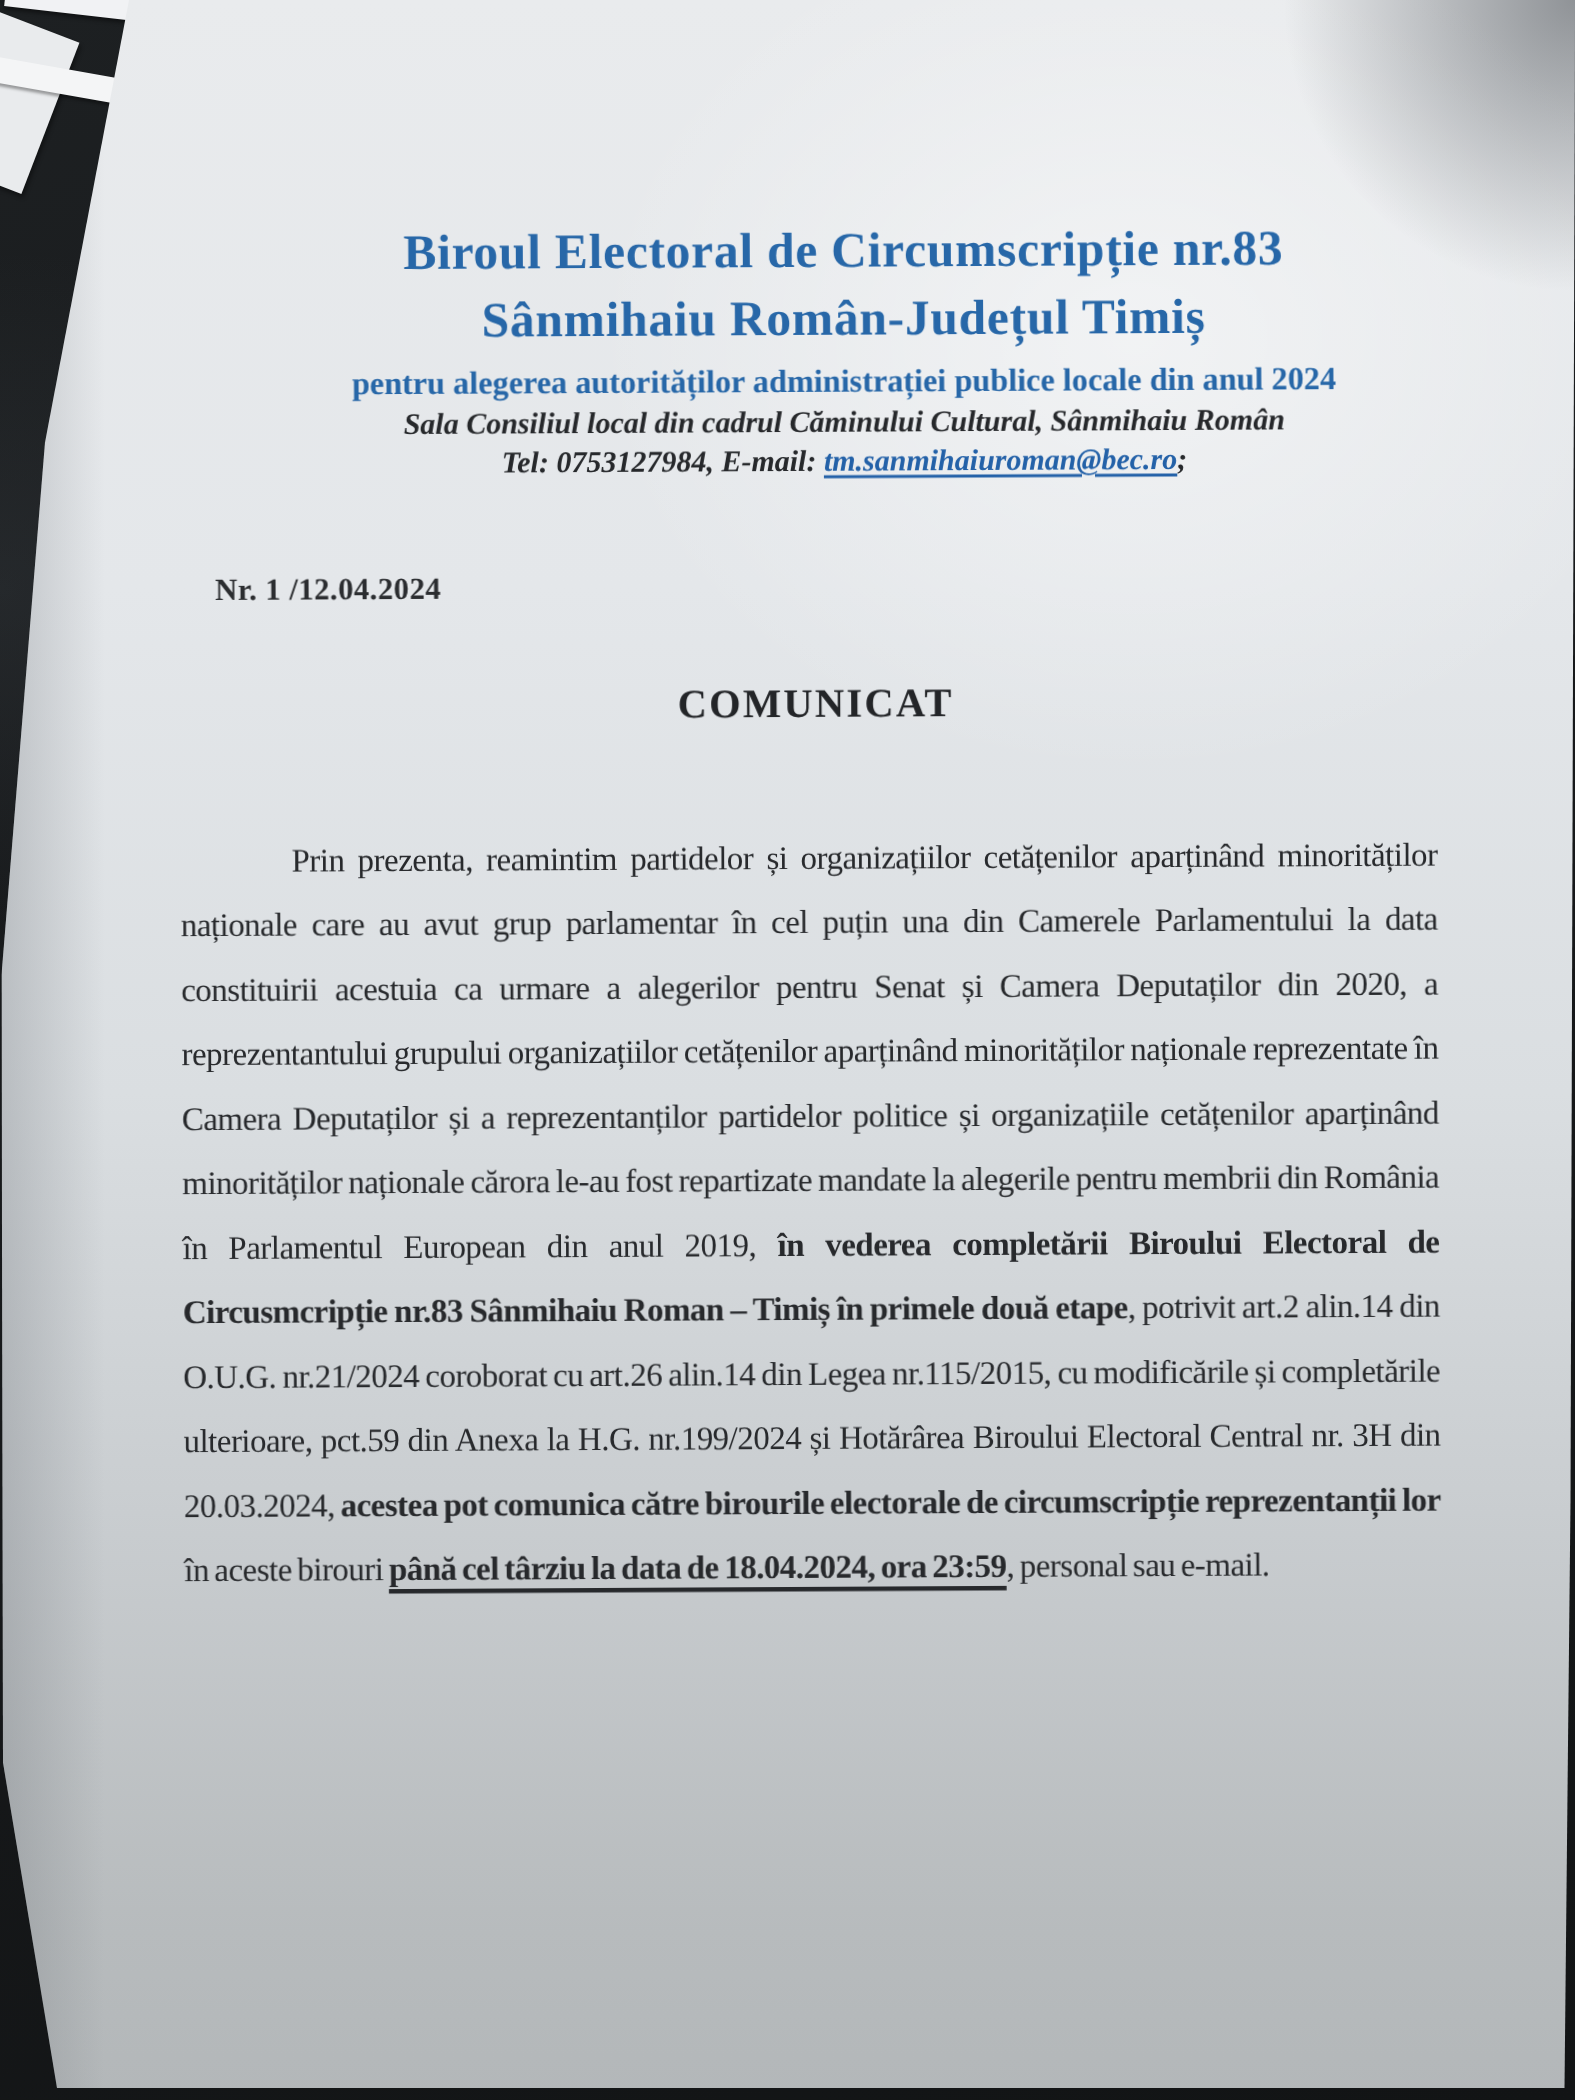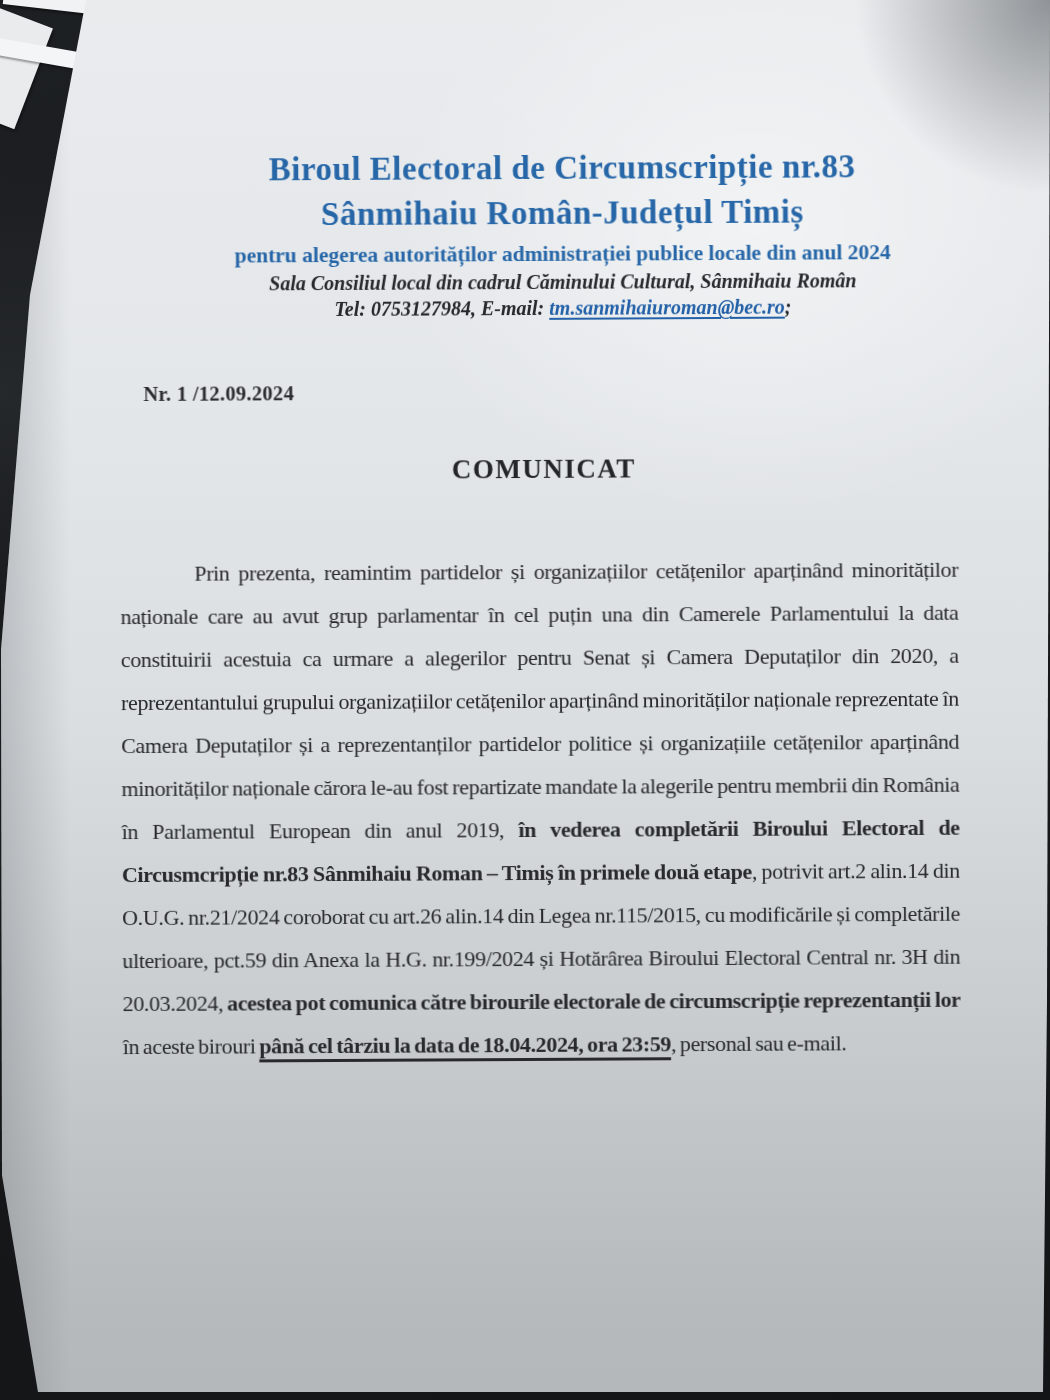--- a/index.html
+++ b/index.html
@@ -82,21 +82,21 @@
     <div class="content">
 
       <div class="header">
         <div class="org">Biroul Electoral de Circumscripție nr.83</div>
         <div class="org">Sânmihaiu Român-Județul Timiș</div>
         <div class="purpose">pentru alegerea autorităților administrației publice locale din anul 2024</div>
         <div class="venue">Sala Consiliul local din cadrul Căminului Cultural, Sânmihaiu Român</div>
         <div class="contact"><span>Tel: 0753127984, E-mail: </span><span class="email">tm.sanmihaiuroman@bec.ro</span><span>;</span></div>
       </div>
 
-      <div class="refnum">Nr. 1 /12.09.2024</div>
+      <div class="refnum">Nr. 1 /12.04.2024</div>
 
       <div class="doctitle">COMUNICAT</div>
 
       <p class="bodytext"><span>Prin prezenta, reamintim partidelor și organizațiilor cetățenilor aparținând minorităților naționale care au avut grup parlamentar în cel puțin una din Camerele Parlamentului la data constituirii acestuia ca urmare a alegerilor pentru Senat și Camera Deputaților din 2020, a reprezentantului grupului organizațiilor cetățenilor aparținând minorităților naționale reprezentate în Camera Deputaților și a reprezentanților partidelor politice și organizațiile cetățenilor aparținând minorităților naționale cărora le-au fost repartizate mandate la alegerile pentru membrii din România în Parlamentul European din anul 2019, </span><span class="run-b">în vederea completării Biroului Electoral de Circusmcripție nr.83 Sânmihaiu Roman – Timiș în primele două etape</span><span>, potrivit art.2 alin.14 din O.U.G. nr.21/2024 coroborat cu art.26 alin.14 din Legea nr.115/2015, cu modificările și completările ulterioare, pct.59 din Anexa la H.G. nr.199/2024 și Hotărârea Biroului Electoral Central nr. 3H din 20.03.2024, </span><span class="run-b">acestea pot comunica către birourile electorale de circumscripție reprezentanții lor</span><span> în aceste birouri </span><span class="run-bu">până cel târziu la data de 18.04.2024, ora 23:59</span><span>, personal sau e-mail.</span></p>
 
     </div>
   </div>
 </div>
 
 </body></html>

